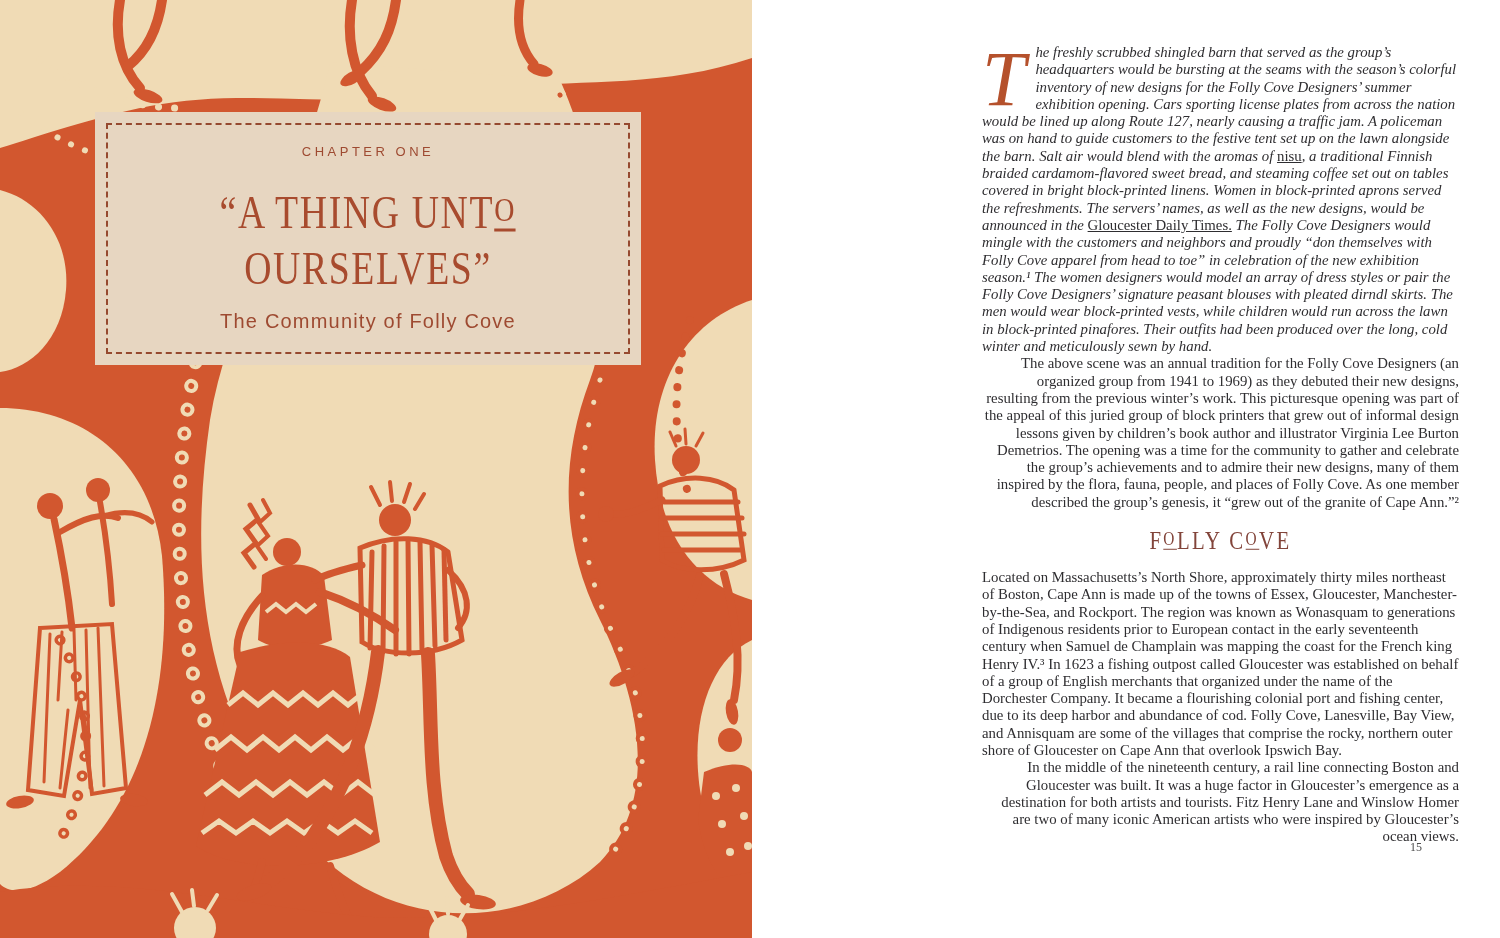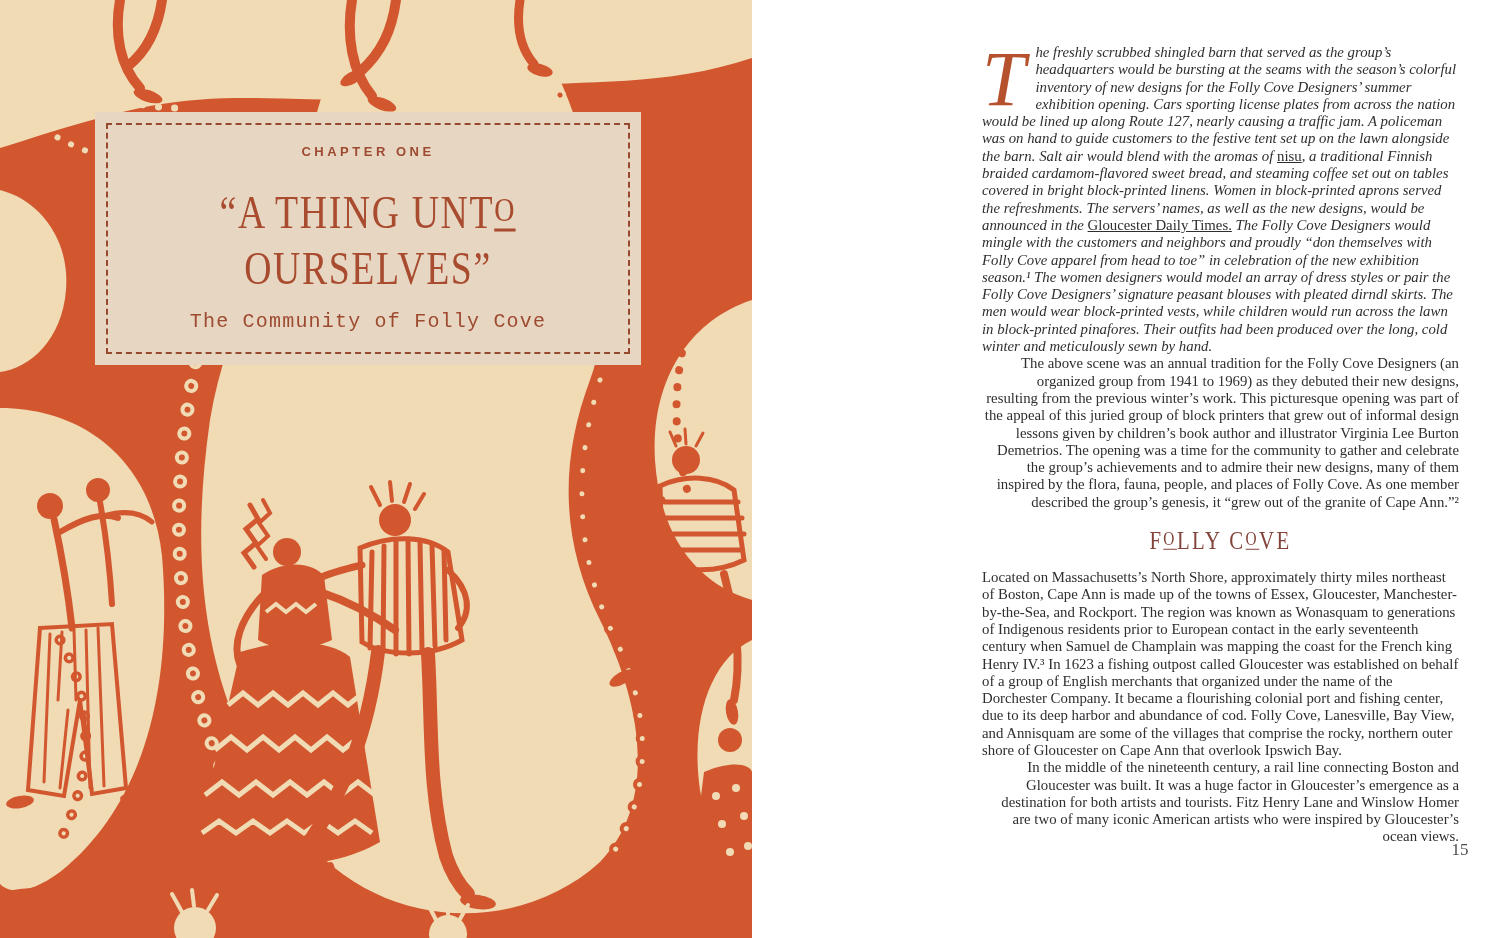--- a/index.html
+++ b/index.html
@@ -8,47 +8,47 @@
 
   
   .left-page{position:absolute;left:0;top:0;width:752px;height:938px;overflow:hidden;}
   .left-page svg{display:block;}
 
   .chapter-box{position:absolute;left:95px;top:112px;width:546px;height:253px;
     background:#e7d6c1;box-sizing:border-box;z-index:5;}
   .chapter-box-inner{position:absolute;left:11px;top:11px;right:11px;bottom:11px;
     border:2px dashed #96492f;display:flex;flex-direction:column;align-items:center;
     justify-content:center;text-align:center;}
-  .chapter-label{font-family:"Liberation Sans",sans-serif;font-weight:bold;font-size:13px;
+  .chapter-label{font-family:"Liberation Sans",sans-serif;font-weight:normal;font-size:13px;
     letter-spacing:3.5px;color:#9e4a31;margin-bottom:26px;}
   .chapter-title{font-family:"Liberation Serif",serif;font-weight:normal;font-size:46px;
     line-height:1.2;color:#a84b2e;letter-spacing:2px;transform:scaleX(0.82);
     transform-origin:center;white-space:nowrap;}
-  .chapter-subtitle{font-family:Liberation Mono, monospace;font-size:20px;
+  .chapter-subtitle{font-family:Liberation Sans, sans-serif;font-size:20px;
     letter-spacing:1.2px;color:#9e4a31;margin-top:14px;}
 
   
   .uo{display:inline-block;font-size:0.74em;line-height:1;transform:translateY(-0.22em);
     border-bottom:0.09em solid currentColor;padding-bottom:0.04em;}
 
   
   .right-page{position:absolute;left:752px;top:0;width:748px;height:938px;background:#ffffff;}
   .body-col{position:absolute;left:230px;top:44px;width:477px;
     font-size:14.8px;line-height:17.3px;color:#2e2d30;text-align:left;}
   .para{margin:0;}
   .para1{font-style:italic;}
   .para1 .run-r{font-style:normal;text-decoration:underline;}
   .run-i{font-style:italic;margin-top:15px;}
   .indent{text-indent:30px;text-align:right;}
   .dropcap{float:left;font-size:78px;line-height:62px;padding-top:4px;margin:0 10px 2px 0;
     color:#b5512c;font-family:"Liberation Serif",serif;}
   .section-heading{text-align:center;font-size:26px;font-weight:normal;color:#82443a;
     letter-spacing:3px;margin:21px 0 15px 0;transform:scaleX(0.8);transform-origin:center;}
-  .page-number{position:absolute;left:688px;top:840px;width:40px;text-align:center;
-    font-size:17px;color:#4c4c4c;}
+  .page-number{position:absolute;left:644px;top:840px;width:40px;text-align:center;
+    font-size:12px;color:#4c4c4c;}
 </style>
 </head>
 <body>
 
 <div class="spread">
 
   <div class="left-page">
     <svg width="752" height="938" viewBox="0 0 752 938" role="img" aria-label="Block print in orange and cream of square-dancing figures, Folly Cove design">
 
       <rect width="752" height="938" fill="#d2572f"></rect>

